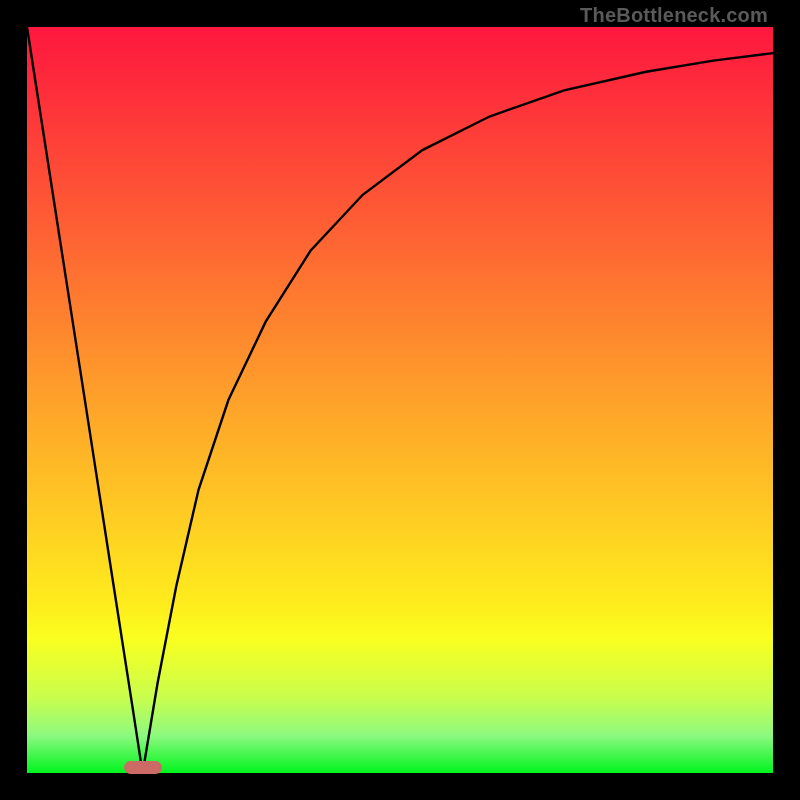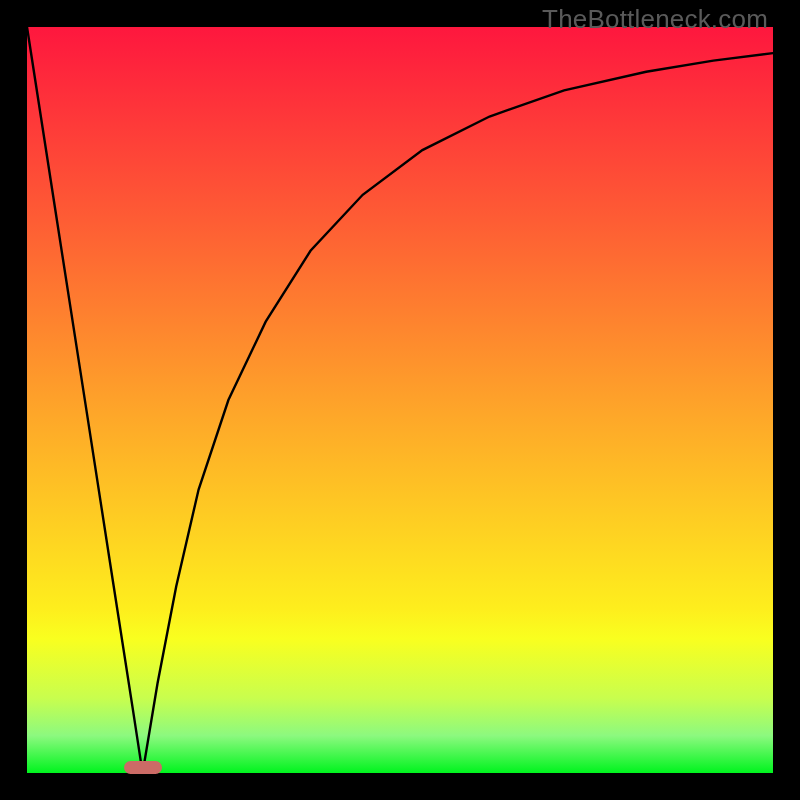--- a/index.html
+++ b/index.html
@@ -32,22 +32,22 @@
       #c8fe4e 90%,
       #8cf97f 95%,
       #00f41e 100%
     );
   }
   .watermark {
     position: absolute;
     top: 4px;
     right: 32px;
     color: #5a5a5a;
-    font-size: 26px;
-    font-weight: 400;
+    font-size: 20px;
+    font-weight: 700;
     letter-spacing: 0.2px;
     user-select: none;
   }
   svg.curves {
     position: absolute;
     left: 27px;
     top: 27px;
     width: 746px;
     height: 746px;
     overflow: visible;

